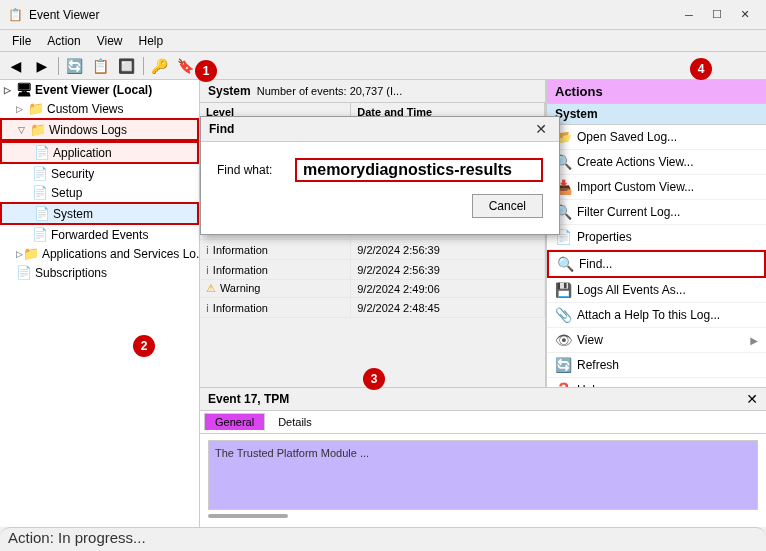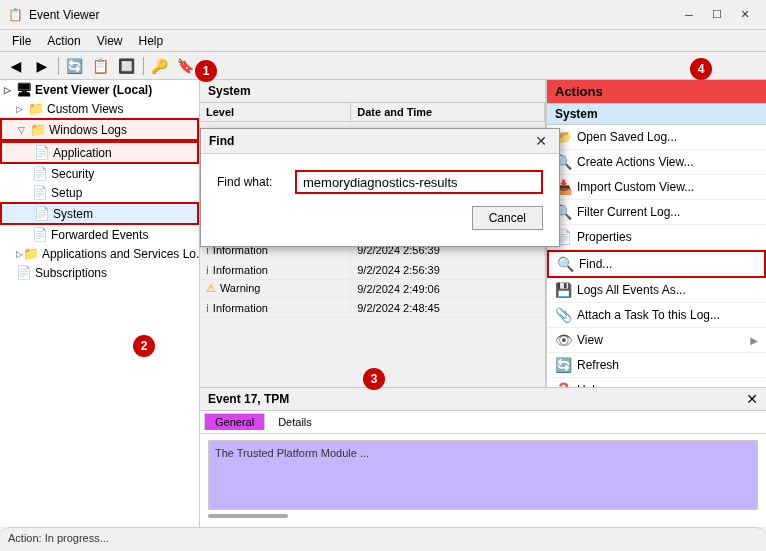--- a/index.html
+++ b/index.html
@@ -98,67 +98,68 @@
     .detail-tab.active { border-color: #ccc; border-bottom-color: white; background: #d946ef; }
     .event-detail-body { padding: 6px 8px; font-size: 11px; color: #333; overflow: hidden; }
 
     
     .actions-panel {
       width: 220px; min-width: 220px;
       background: white; border-left: 1px solid #ccc;
       overflow-y: auto; font-size: 12px;
     }
     .actions-header {
-      background: #ef4444; border-bottom: 1px solid #ccc;
+      background: #f0abfc; border-bottom: 1px solid #ccc;
       padding: 4px 8px; font-weight: 700; font-size: 13px;
     }
     .actions-section-title {
       background: #d0e8f8; padding: 3px 8px;
       font-weight: 600; font-size: 12px;
       border-bottom: 1px solid #ccc;
     }
     .action-item {
       display: flex; align-items: center; gap: 6px;
       padding: 4px 8px; cursor: pointer; border-bottom: 1px solid #f0f0f0;
     }
     .action-item.highlighted { border: 2px solid #c00; }
     .action-icon { width: 16px; font-size: 14px; color: #555; }
     .action-arrow { margin-left: auto; font-size: 10px; color: #888; }
 
     
     .status-bar {
       height: 20px; background: #f0f0f0; border-top: 1px solid #ccc;
-      display: flex; align-items: center; padding: 0 8px; font-size: 11px;
+      display: flex; align-items: center; padding: 0 8px; font-size: 15px;
       color: #333;
       border-radius: 12px;
     }
 
     
     .find-dialog-overlay {
-      position: absolute; top: 128px; left: 200px;
+      position: absolute; top: 116px; left: 200px;
       background: white; border: 1px solid #999;
       box-shadow: 3px 3px 8px rgba(0,0,0,0.3);
       width: 360px; z-index: 100;
     }
     .find-dialog-title {
       background: #f0f0f0; border-bottom: 1px solid #ccc;
       padding: 4px 8px; font-size: 12px; font-weight: 600;
       display: flex; justify-content: space-between; align-items: center;
     }
     .find-dialog-close {
       cursor: pointer; font-size: 14px; border: none; background: transparent;
       padding: 0 4px; color: #333;
     }
     .find-dialog-body { padding: 16px; }
     .find-row { display: flex; align-items: center; gap: 8px; margin-bottom: 12px; }
     .find-label { font-size: 12px; width: 70px; flex-shrink: 0; }
     .find-input {
       flex: 1; height: 24px; padding: 2px 6px;
-      border: 2px solid #c00; font-size: 13px;
+      border: 2px solid #c00; font-size: 16px;
       outline: none;
+      font-weight: bold;
     }
     .find-buttons { display: flex; gap: 8px; justify-content: flex-end; }
     .find-btn {
       padding: 4px 16px; font-size: 12px; cursor: pointer;
       border: 1px solid #999; background: #f0f0f0;
     }
     .find-btn.default { border-color: #0078d4; }
 
     
     .annotation {
@@ -254,20 +255,21 @@
       </div>
     </div>
 
     <div style="flex:1; display:flex; flex-direction:column; overflow:hidden;">
 
       <div style="flex:1; display:flex; overflow:hidden;">
 
         <div class="center-panel">
           <div class="events-header">
             <span style="font-weight:700;">System</span>
+            <span style="font-weight:400; font-size:11px;">Number of events: 20,737 (I...</span>
           </div>
           <div class="events-table">
             <table>
               <thead>
                 <tr>
                   <th>Level</th>
                   <th>Date and Time</th>
                 </tr>
               </thead>
               <tbody id="events-tbody">
@@ -350,21 +352,21 @@
     <span>Find...</span>
 
   </div>
               <div class="action-item">
     <span class="action-icon">💾</span>
     <span>Logs All Events As...</span>
 
   </div>
               <div class="action-item">
     <span class="action-icon">📎</span>
-    <span>Attach a Task To this Log...</span>
+    <span>Attach a Help To this Log...</span>
 
   </div>
               <div class="action-item">
     <span class="action-icon">👁</span>
     <span>View</span>
     <span class="action-arrow">▶</span>
   </div>
               <div class="action-item">
     <span class="action-icon">🔄</span>
     <span>Refresh</span>

